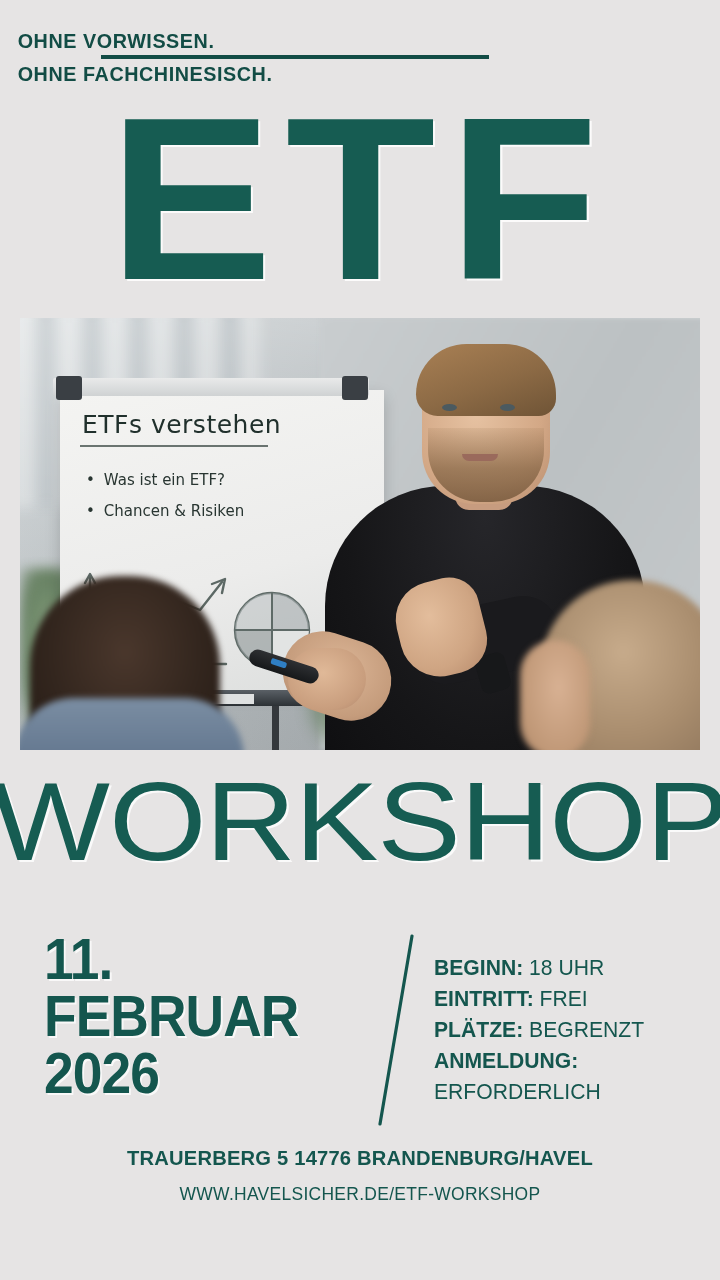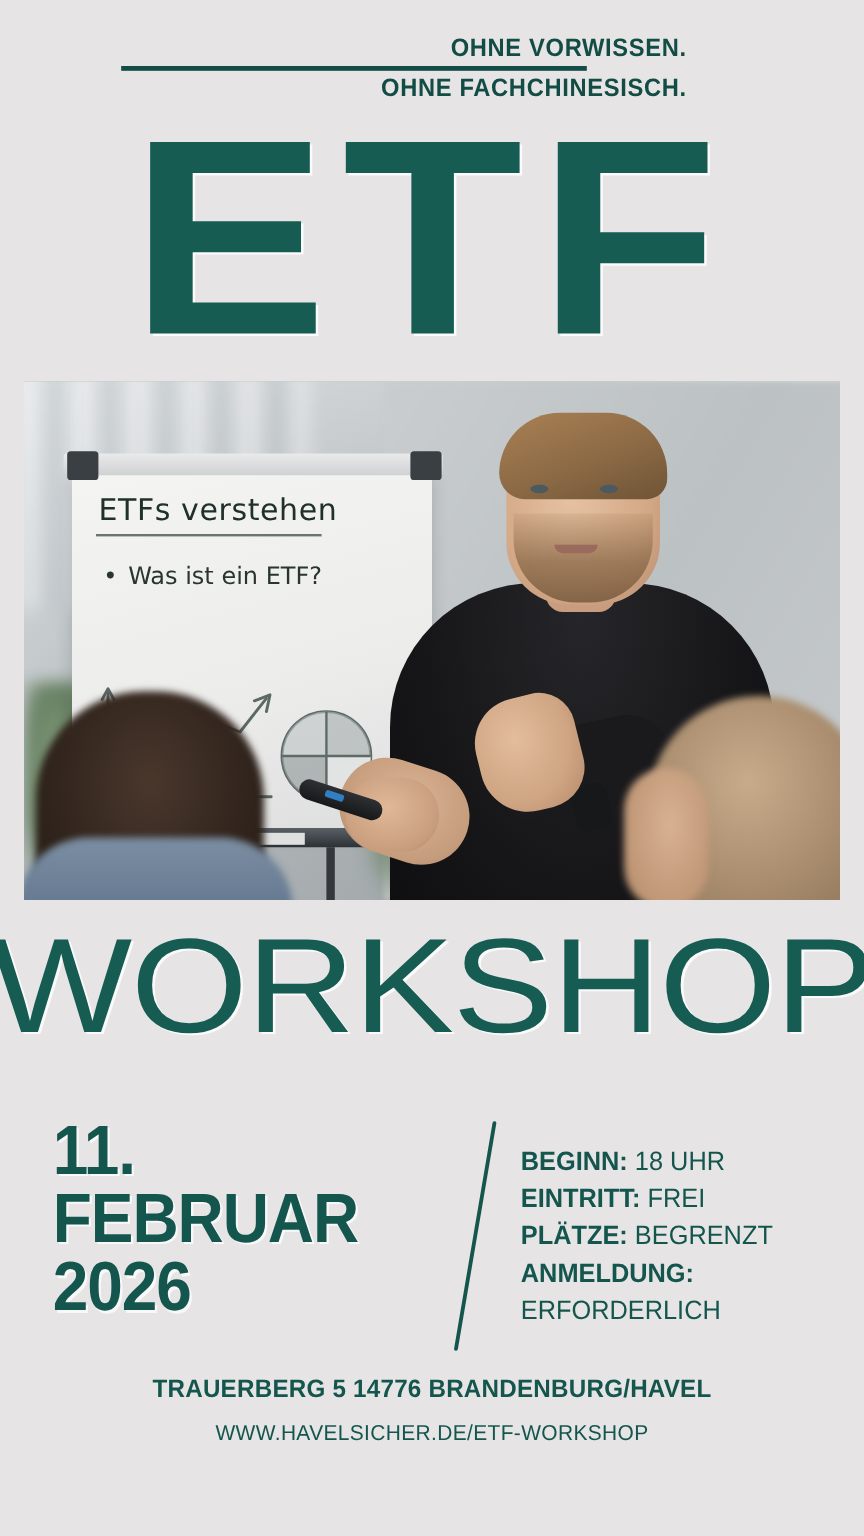--- a/index.html
+++ b/index.html
@@ -16,21 +16,21 @@
     font-family: "Liberation Sans", sans-serif;
     color: #14564e;
   }
 
   
   .eyebrow {
     position: absolute;
     top: 28px;
     left: 0;
     width: 590px;
-    text-align: right;
+    text-align: left;
   }
   .eyebrow-line {
     font-family: "Liberation Sans", sans-serif;
     font-weight: bold;
     font-size: 21px;
     letter-spacing: 0.6px;
     line-height: 26px;
     color: #124c45;
     transform: scaleX(0.94);
     transform-origin: center;
@@ -111,20 +111,21 @@
     opacity: 0.75;
   }
 
   
   .flipchart {
     position: absolute;
     left: 40px; top: 72px;
     width: 300px; height: 300px;
     background: linear-gradient(165deg, #f4f4f2 0%, #ececeb 60%, #dcdedd 100%);
     box-shadow: 0 6px 14px rgba(0,0,0,0.18);
+    padding-left: 24px;
   }
   .chart-rail-top {
     position: absolute;
     left: 33px; top: 60px;
     width: 316px; height: 18px;
     background: linear-gradient(180deg, #e9eaea 0%, #cfd2d3 100%);
     border-radius: 2px;
   }
   .clip-l, .clip-r {
     position: absolute;
@@ -175,21 +176,21 @@
     position: absolute;
     left: 20px; top: 55px;
     width: 188px; height: 2px;
     background: #3c4a46;
     opacity: 0.75;
   }
   .fc-bullets {
     position: absolute;
     left: 26px; top: 75px;
     font-family: "DejaVu Sans", sans-serif;
-    font-size: 20px;
+    font-size: 15px;
     color: #283531;
     line-height: 31px;
   }
   .fc-bullets div::before {
     content: "\2022";
     margin-right: 9px;
   }
   .fc-graph { position: absolute; left: 16px; top: 178px; }
 
   
@@ -472,20 +473,21 @@
     <div class="window-blur"></div>
     <div class="wall"></div>
     <div class="plant"></div>
     <div class="plant2"></div>
 
     <div class="flipchart">
       <div class="fc-title">ETFs verstehen</div>
       <div class="fc-underline"></div>
       <div class="fc-bullets">
         <div>Was ist ein ETF?</div>
+        <div>Chancen &amp; Risiken</div>
       </div>
       <svg class="fc-graph" width="270" height="112" viewBox="0 0 270 112">
         <g fill="none" stroke="#3d4c48" stroke-width="2.4" stroke-linecap="round" stroke-linejoin="round" opacity="0.82">
           <path d="M14 8 L14 96 L150 96"></path>
           <path d="M9 15 L14 6 L19 15"></path>
           <path d="M24 84 L42 64 L54 78 L70 50 L84 62 L104 34 L124 42 L146 14"></path>
           <path d="M136 16 L149 11 L146 25"></path>
         </g>
         <g opacity="0.8">
           <circle cx="196" cy="62" r="37" fill="none" stroke="#3d4c48" stroke-width="2.4"></circle>

